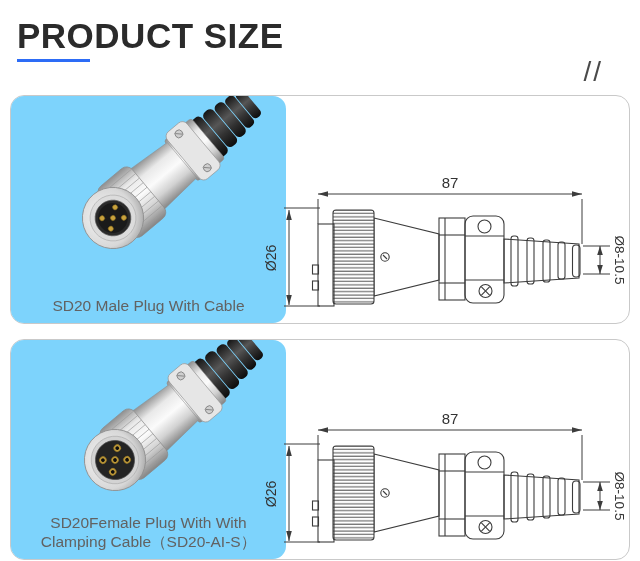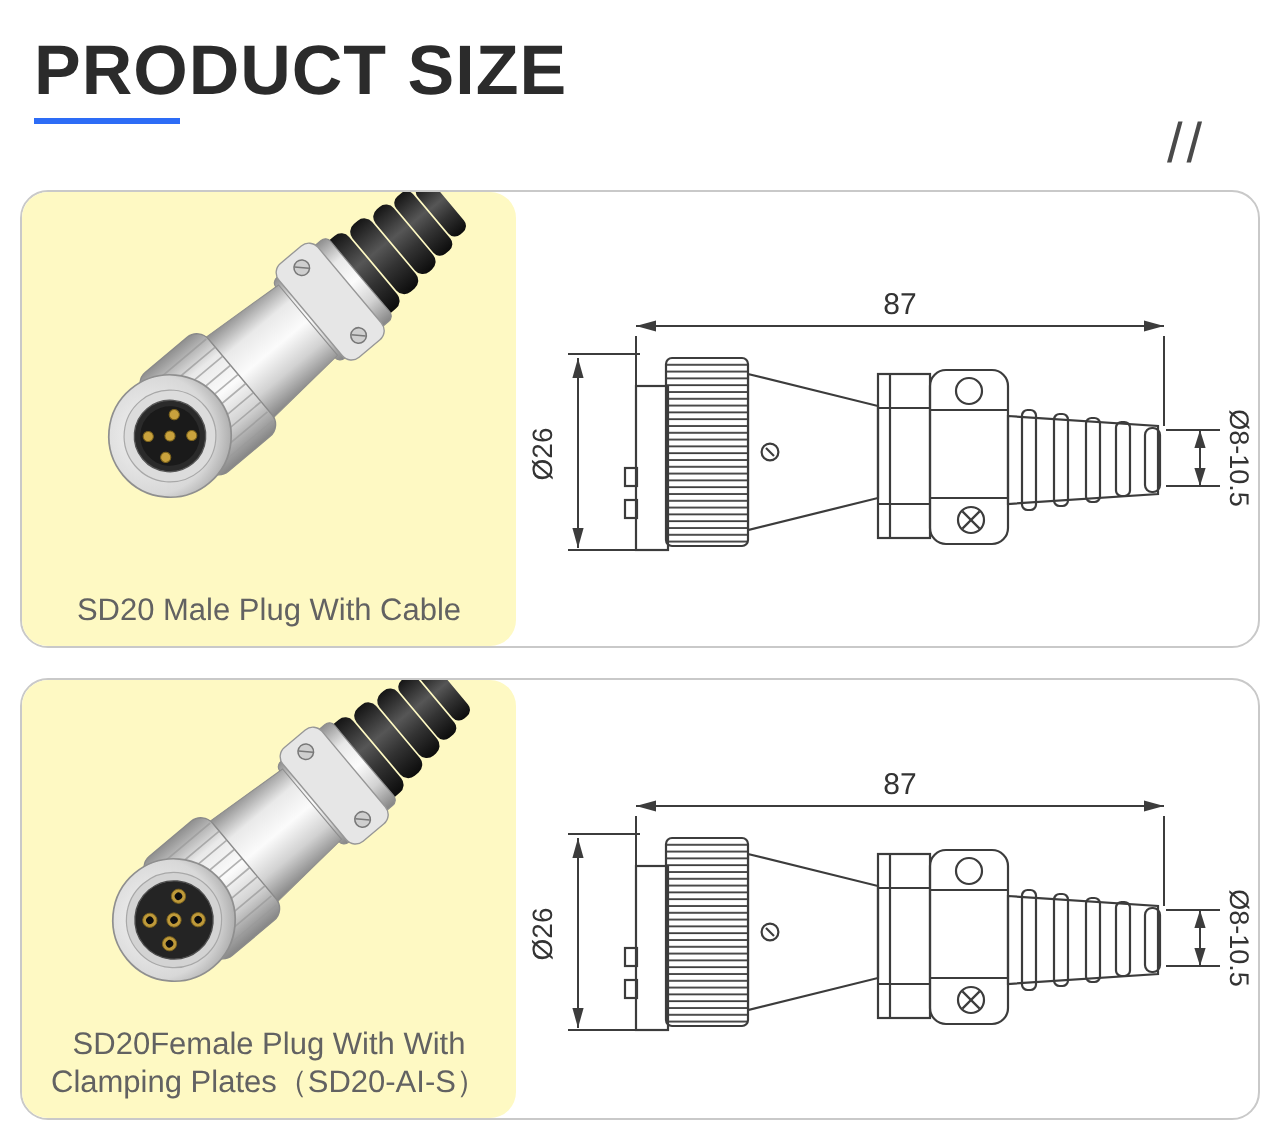--- a/index.html
+++ b/index.html
@@ -9,25 +9,25 @@
   
   .title{position:absolute;left:17px;top:16px;font-size:35px;font-weight:bold;color:#2b2b2b;letter-spacing:.5px;}
   .title-underline{position:absolute;left:17px;top:59px;width:73px;height:3px;}
   .slashes{position:absolute;right:21px;top:56px;font-size:28px;color:#4a4a4a;letter-spacing:2px;}
 
   
   .panel{position:absolute;left:10px;width:618px;background:#fff;border:1px solid #c9c9c9;border-radius:14px;}
   .panel.p1{top:95px;height:227px;}
   .panel.p2{top:339px;height:219px;}
 
-  .photo-card{position:absolute;left:0;top:0;bottom:0;width:247px;background:#fef9c3;border-radius:13px;overflow:hidden;}
+  .photo-card{position:absolute;left:0;top:0;bottom:0;width:247px;background:#7dd3fc;border-radius:13px;overflow:hidden;padding-left:28px;}
   .photo-card svg{display:block;}
   .caption{position:absolute;left:0;right:0;bottom:7px;text-align:center;font-size:15.5px;line-height:1.22;color:#626262;}
 
-  .drawing{position:absolute;left:248px;top:0;bottom:0;right:0;display:flex;align-items:center;justify-content:center;}
+  .drawing{position:absolute;left:248px;top:0;bottom:0;right:0;display:flex;align-items:flex-end;justify-content:center;}
   .tdraw{stroke-linecap:butt;}
   .tdraw line, .tdraw path.ol, .tdraw rect.ol, .tdraw polygon.ol, .tdraw circle.ol{stroke:#3c3c3c;fill:none;}
   .tdraw text{fill:#333;font-family:"Liberation Sans","DejaVu Sans",sans-serif;}
 </style>
 </head>
 <body>
 
 <div class="page">
 
   <div class="title">PRODUCT SIZE</div>
@@ -268,21 +268,21 @@
                   <circle cx="11" cy="-9" r="2.2"></circle>
                 <circle cx="-11" cy="9" r="2.2"></circle>
                   <circle cx="11" cy="9" r="2.2"></circle>
               </g>
             </g>
           </g>
         </g>
       </svg>
       <div class="caption">
         <div>SD20Female Plug With With</div>
-        <div>Clamping Plates（SD20-AI-S）</div>
+        <div>Clamping Cable（SD20-AI-S）</div>
       </div>
     </div>
 
     <div class="drawing">
       <svg class="tdraw" width="365" height="165" viewBox="0 0 365 165">
         <defs>
           <pattern id="knB" width="6" height="3.4" patternUnits="userSpaceOnUse">
             <line x1="0" y1="1" x2="6" y2="1" stroke="#4a4a4a" stroke-width="0.9"></line>
           </pattern>
         </defs>

